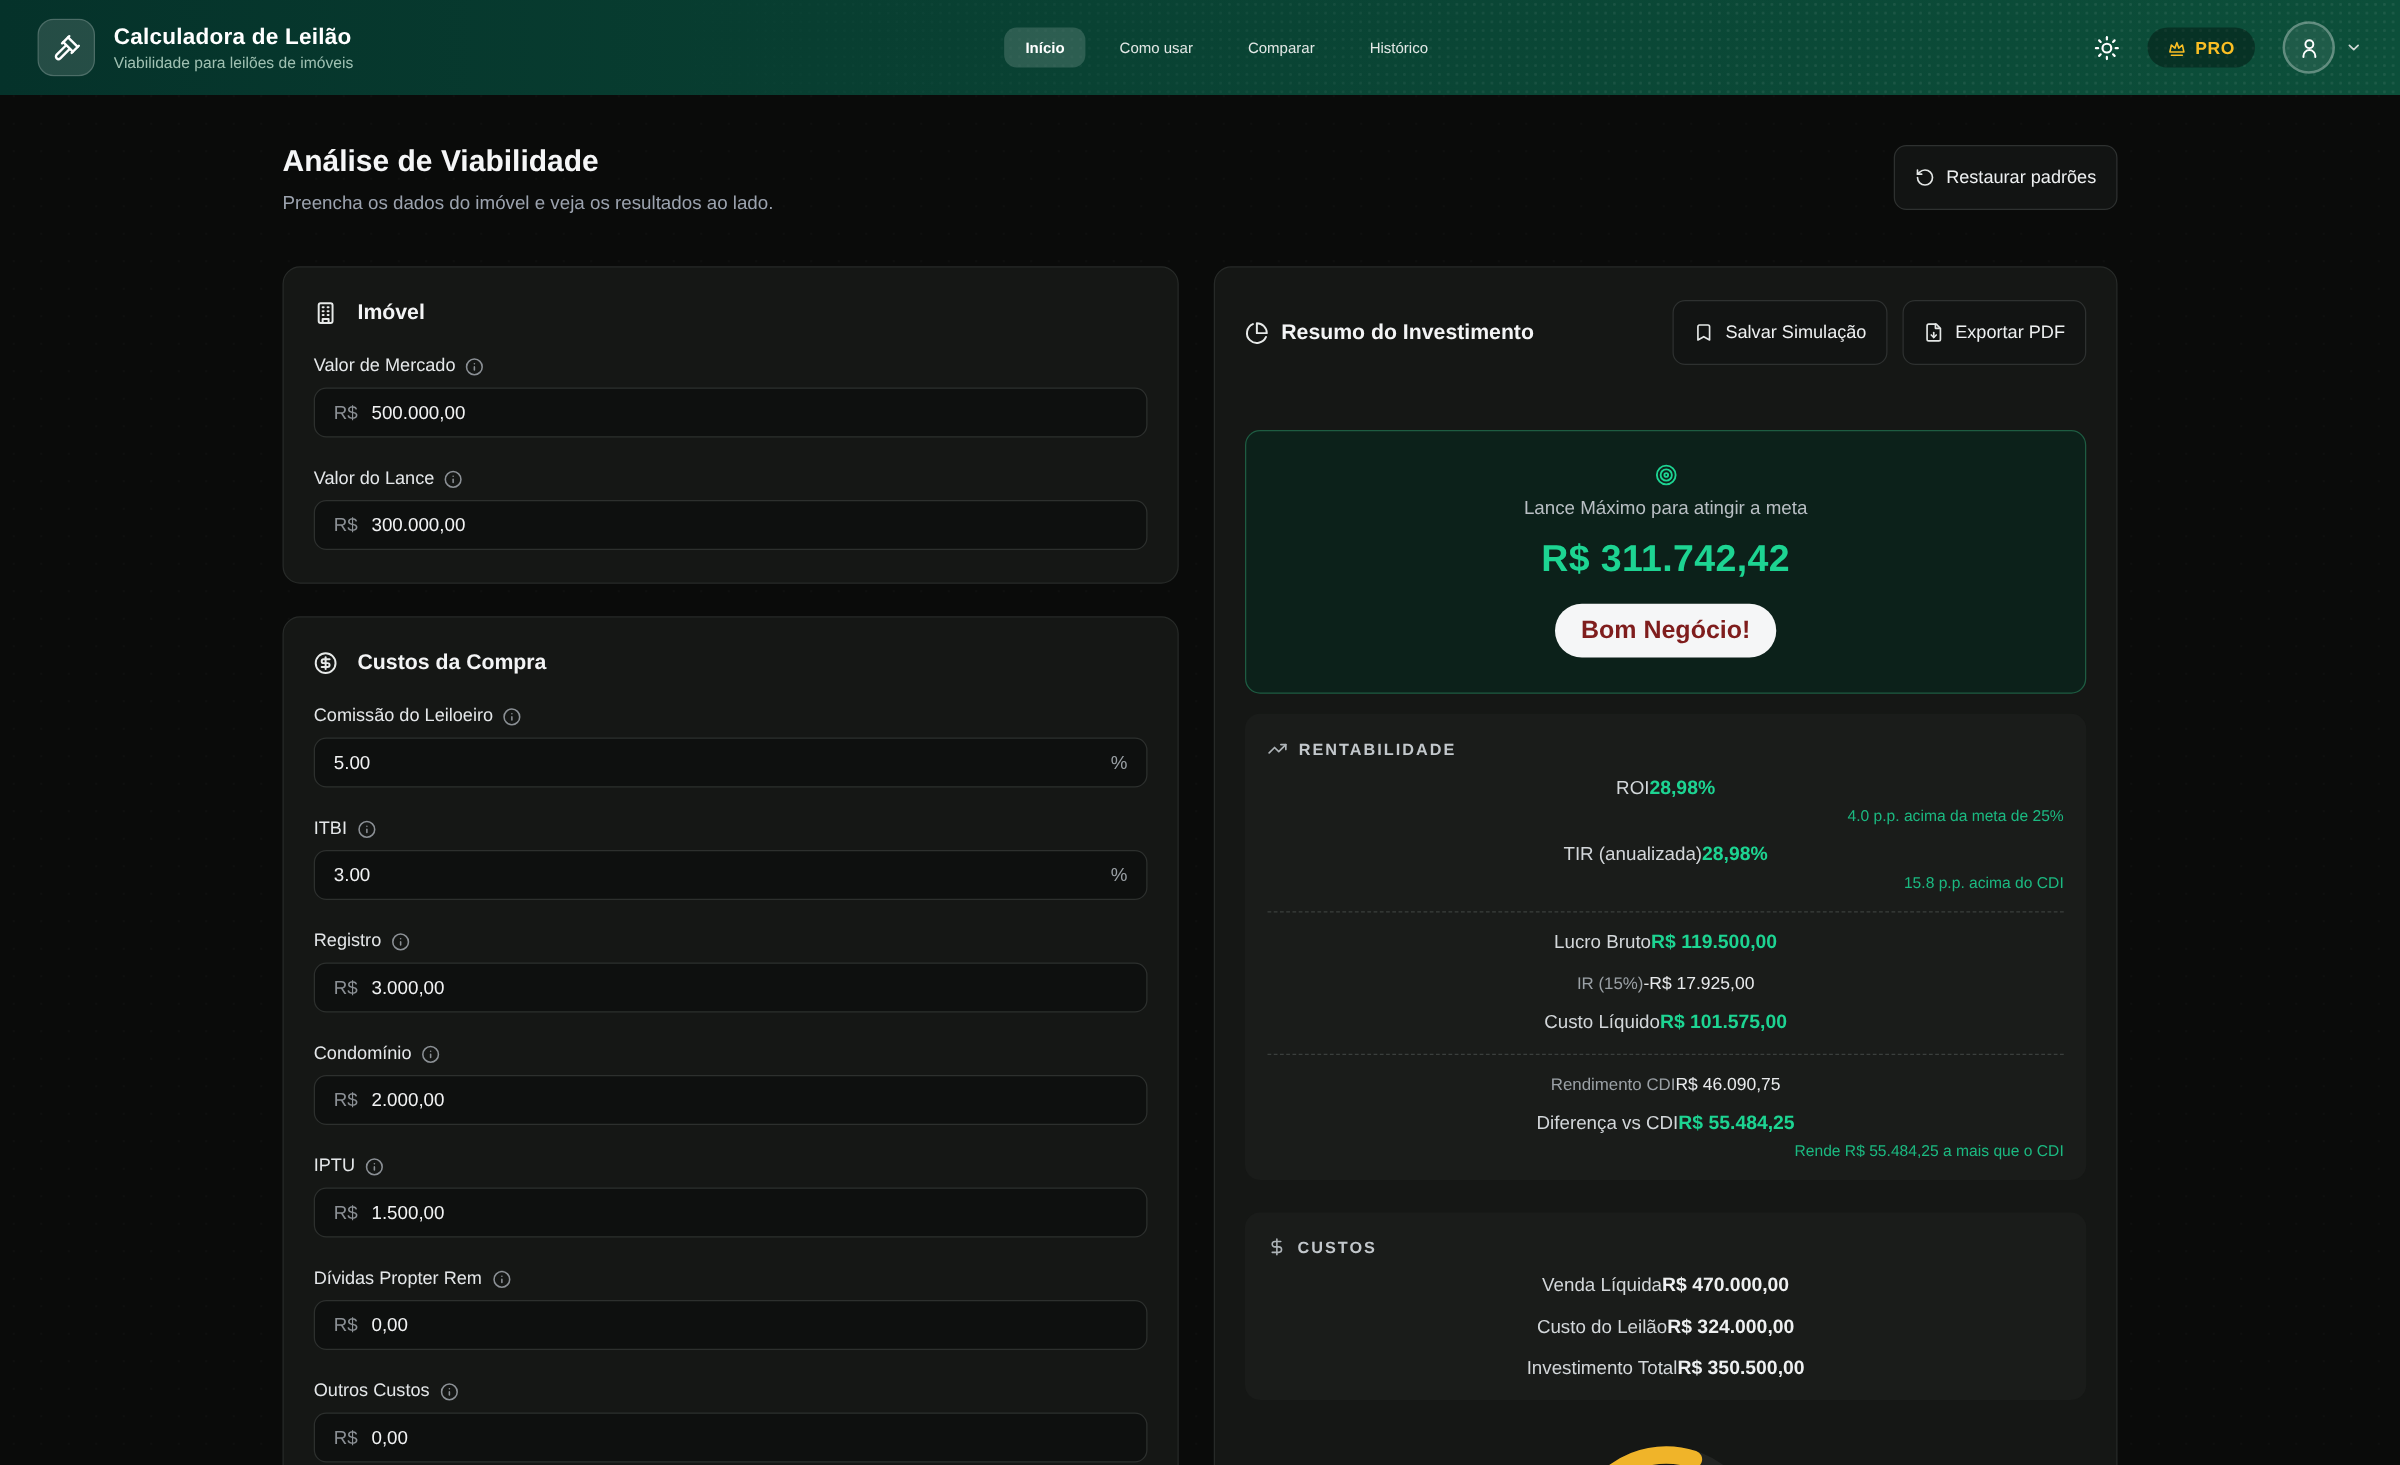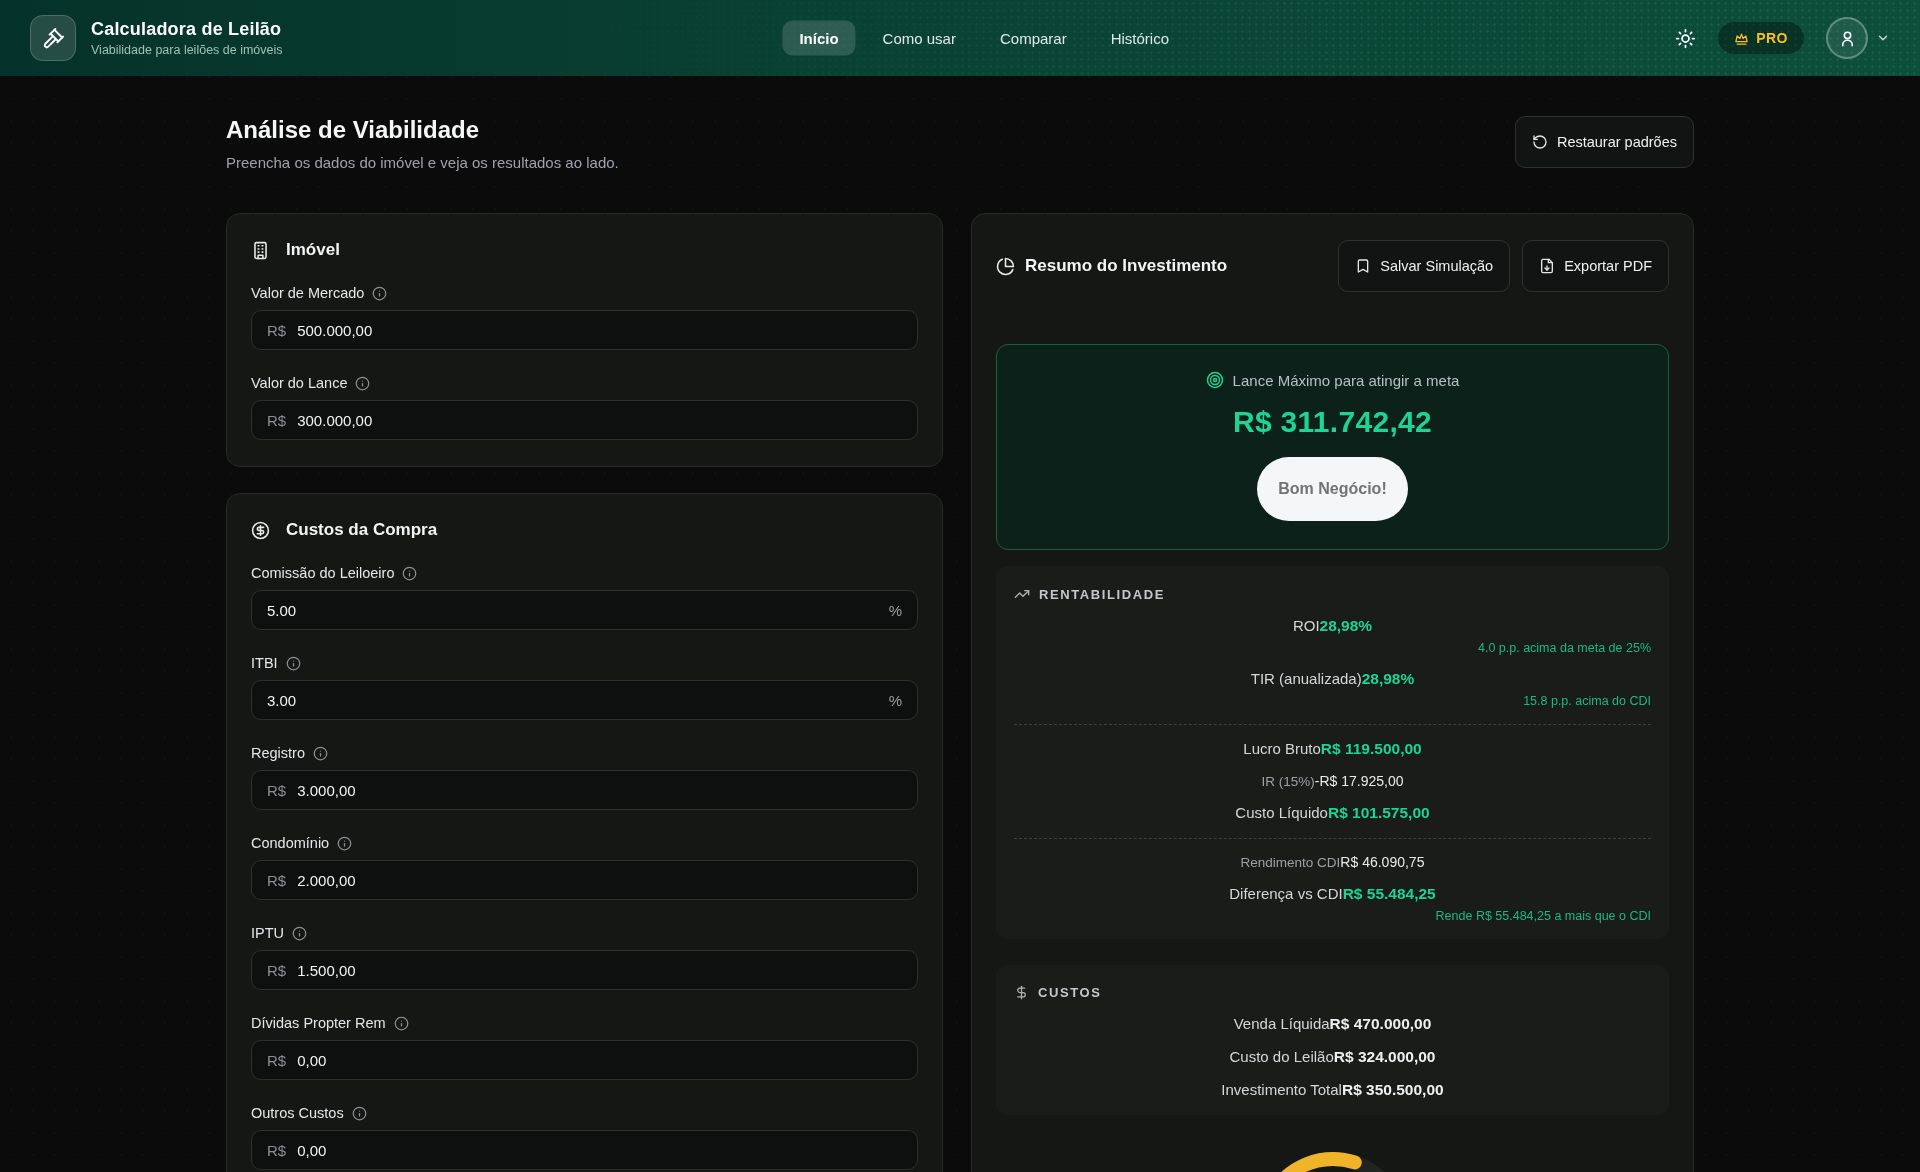--- a/index.html
+++ b/index.html
@@ -34,21 +34,21 @@
     display:flex; align-items:center; justify-content:center; color:#fff;
   }
   .brand-title { font-size:18px; font-weight:bold; color:#ffffff; letter-spacing:.2px; }
   .brand-sub { font-size:12.5px; color:#9fc0b2; margin-top:3px; }
 
   .mainnav {
     position:absolute; left:50%; top:50%; transform:translate(-44%,-50%);
     display:flex; align-items:center; gap:10px; z-index:1;
   }
   .nav-item {
-    font-size:15px; color:#e3e8e6; padding:9px 17px; border-radius:10px; cursor:pointer;
+    font-size:12px; color:#e3e8e6; padding:9px 17px; border-radius:10px; cursor:pointer;
     white-space:nowrap;
   }
   .nav-item.active { background:rgba(255,255,255,0.15); color:#ffffff; font-weight:bold; }
 
   .top-right { margin-left:auto; display:flex; align-items:center; gap:22px; z-index:1; }
   .theme-toggle { color:#ffffff; cursor:pointer; display:flex; }
   .pro-badge {
     display:flex; align-items:center; gap:7px;
     background:rgba(0,0,0,0.35); border-radius:999px; padding:8px 16px;
     color:#fbbf24; font-weight:bold; font-size:14px; letter-spacing:.5px;
@@ -102,26 +102,26 @@
   
   .summary-head { display:flex; align-items:center; gap:10px; }
   .summary-title { font-size:17px; font-weight:bold; color:#f3f4f5; flex:1; }
   .summary-actions { display:flex; gap:12px; }
 
   .maxbid-box {
     margin-top:52px; border:1px solid #1e5c42; background:#0c211a;
     border-radius:12px; padding:26px 20px 28px; text-align:center;
   }
   .maxbid-label { display:flex; align-items:center; justify-content:center; gap:9px;
-    color:#b9bfc4; font-size:15px; }
+    color:#b9bfc4; font-size:15px;flex-direction:column; }
   .maxbid-label .ticon { color:#1dd492; display:flex; }
   .maxbid-value { font-size:30px; font-weight:bold; color:#1dd492; margin-top:16px; letter-spacing:.3px; }
   .deal-badge {
-    display:inline-block; margin-top:18px; background:#f5f6f7; color:#737373;
-    font-weight:bold; font-size:16px; padding:23px 21px; border-radius:999px; cursor:pointer;
+    display:inline-block; margin-top:18px; background:#f5f6f7; color:#7f1d1d;
+    font-weight:bold; font-size:20px; padding:10px 21px; border-radius:999px; cursor:pointer;
   }
 
   .panel { margin-top:16px; background:#1a1c1a; border-radius:12px; padding:20px 18px 16px; }
   .panel + .panel { margin-top:26px; }
   .panel-head { display:flex; align-items:center; gap:9px; color:#c3c8cc;
     font-size:13px; font-weight:bold; letter-spacing:1.6px; }
   .panel-head .picon { color:#aeb4b8; display:flex; }
 
   .prow { display:flex; justify-content:center; align-items:baseline; margin-top:15px; }
   .prow .plabel { font-size:15px; color:#d3d7da; }

